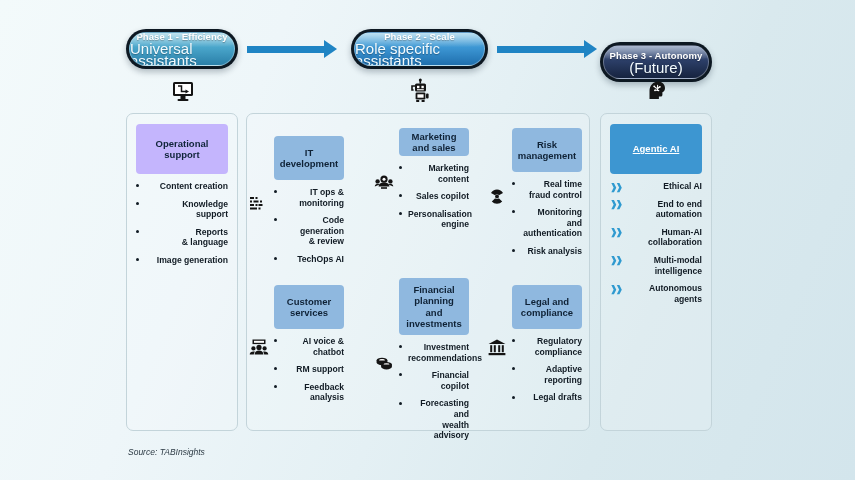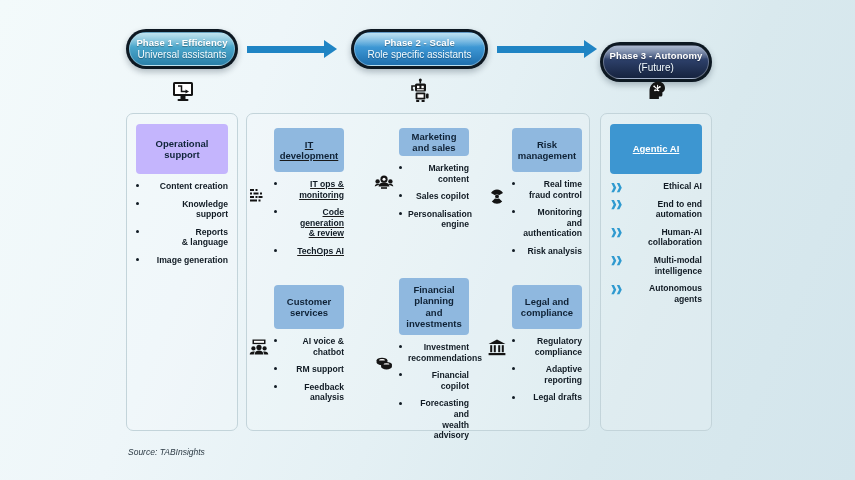--- a/index.html
+++ b/index.html
@@ -40,21 +40,21 @@
     content:""; position:absolute; left:0; right:0; top:0; height:45%;
     background: linear-gradient(180deg, rgba(255,255,255,.34), rgba(255,255,255,0));
     border-radius:19px 19px 40% 40%;
     pointer-events:none;
   }
   .p1 .phase-pill-inner { background: linear-gradient(180deg,#9fd4e6 0%, #4aa6cb 45%, #2a7fa8 100%); }
   .p2 .phase-pill-inner { background: linear-gradient(180deg,#9bd0ea 0%, #3d97d4 45%, #1f6fae 100%); }
   .p3 .phase-pill-inner { background: linear-gradient(180deg,#7f93b6 0%, #2c3f68 45%, #16233f 100%); }
 
   .phase-title { font-size: 9.5px; font-weight: bold; color: #ffffff; letter-spacing: .1px; line-height: 12px; text-shadow: 0 1px 1px rgba(0,0,0,.35); }
-  .phase-sub   { font-size: 10px; color: #f2fbff; line-height: 12px; text-shadow: 0 1px 1px rgba(0,0,0,.30); }
+  .phase-sub   { font-size: 15px; color: #f2fbff; line-height: 12px; text-shadow: 0 1px 1px rgba(0,0,0,.30); }
 
   .arrow { position: absolute; height: 10px; display: flex; align-items: center; }
   .arrow .shaft { height: 7px; background: #1f84c4; flex: 1 1 auto; }
   .arrow .head {
     width: 0; height: 0; flex: 0 0 auto;
     border-top: 9px solid transparent;
     border-bottom: 9px solid transparent;
     border-left: 13px solid #1f84c4;
   }
 
@@ -210,21 +210,21 @@
     </div>
   </div>
   <ul class="bullets">
     <li><span class="bl-dot"></span><span>Content creation</span></li>
     <li><span class="bl-dot"></span><span>Knowledge<br>support</span></li>
     <li><span class="bl-dot"></span><span>Reports<br>&amp; language</span></li>
     <li><span class="bl-dot"></span><span>Image generation</span></li>
   </ul>
 </div>
 
-<div class="cat tone-mid" style="left:274px; top:128px; width:70px;text-decoration:underline;">
+<div class="cat tone-mid" style="left:274px; top:136px; width:70px;">
   <div class="cat-head" style="height:44px;">
     <div class="cat-title">
       <span>IT</span><br>
       <span>development</span>
     </div>
     <div class="cat-icon">
       <svg width="20" height="20" viewBox="0 0 20 20">
         <rect x="1" y="3" width="4" height="2" fill="#141414"></rect>
         <rect x="6.5" y="3" width="2" height="2" fill="#141414"></rect>
         <rect x="1" y="6.5" width="2" height="2" fill="#141414"></rect>

